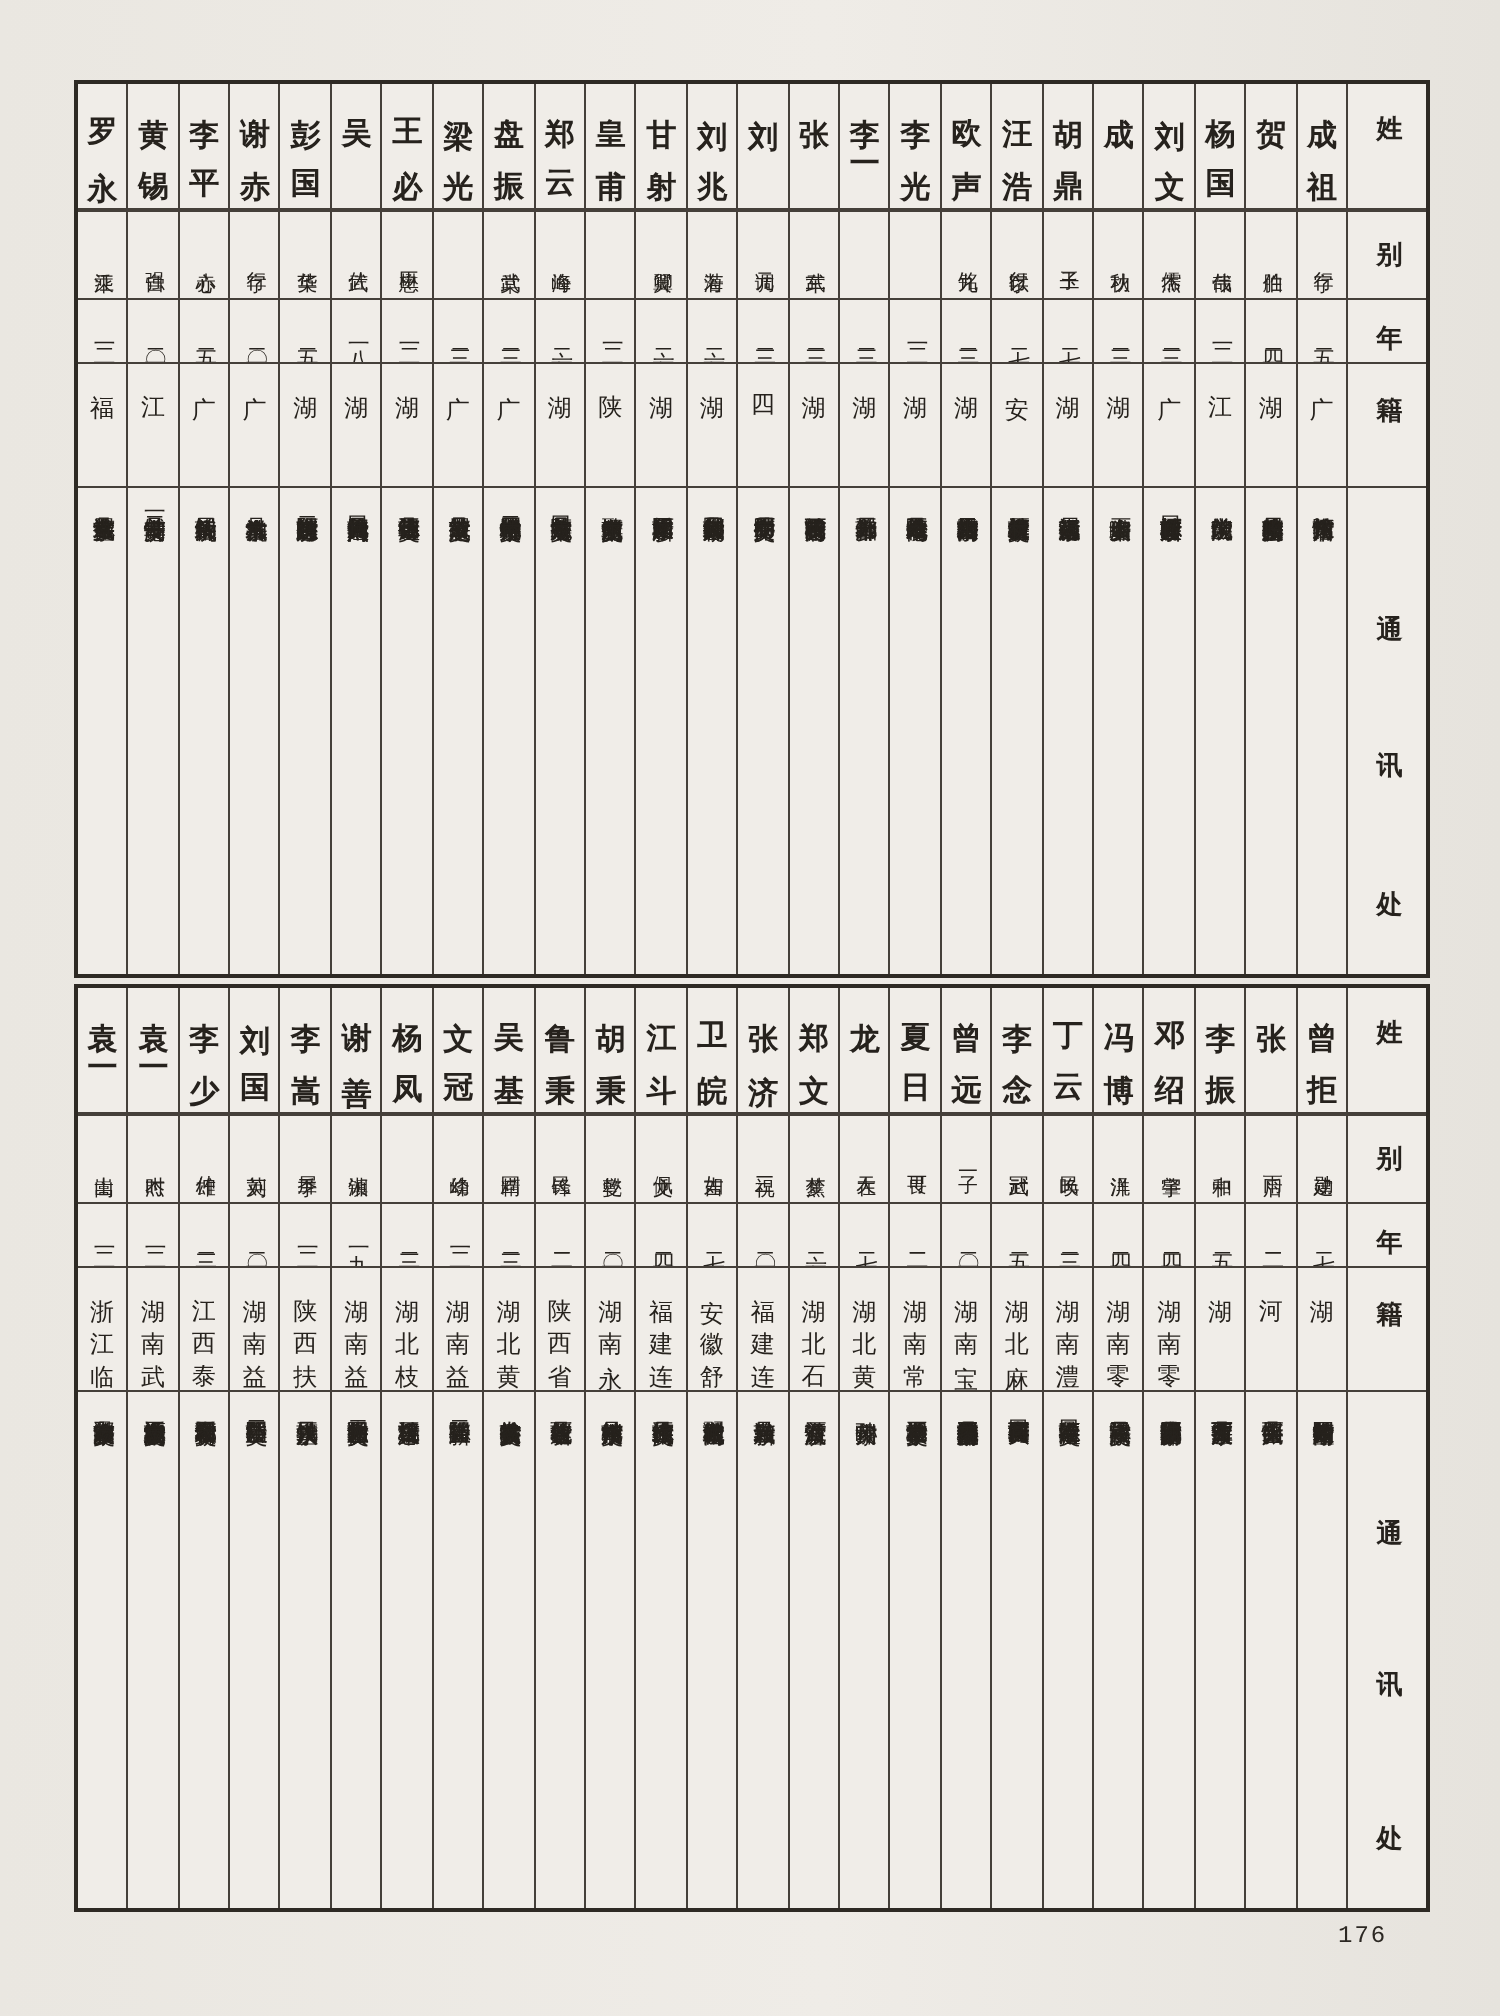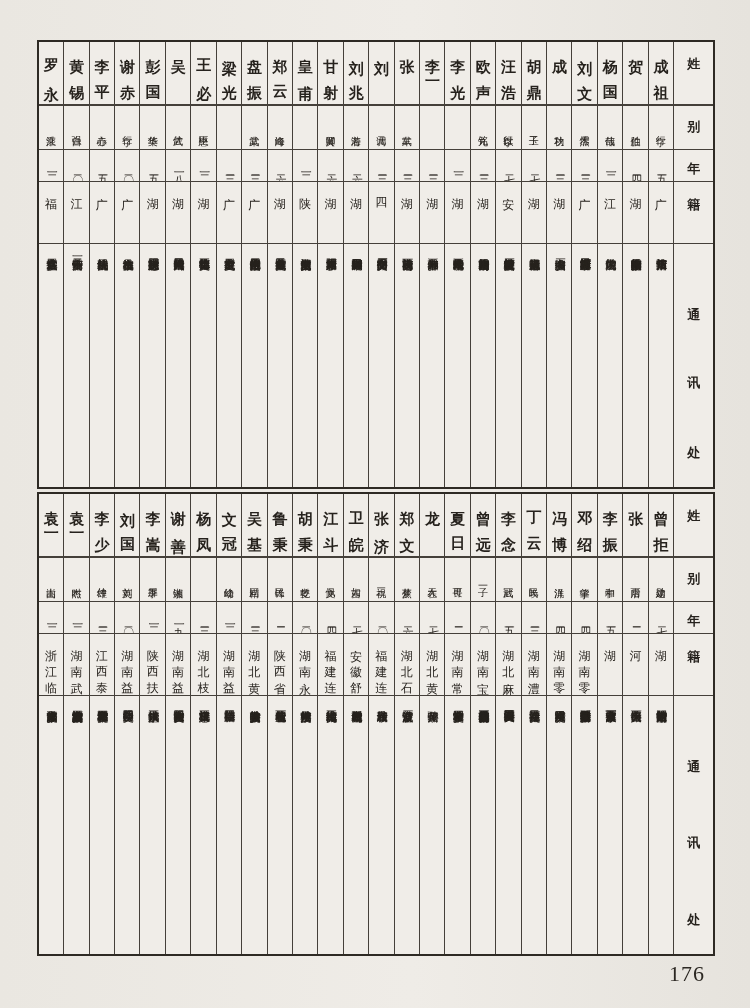--- a/index.html
+++ b/index.html
@@ -57,22 +57,22 @@
   .t-name{font-size:15px;font-weight:bold;}
   .t-alias{font-size:10px;}
   .t-age{font-size:11px;}
   .t-origin{font-size:12px;}
   .t-addr{font-size:11px;line-height:1.45;}
   .head .cell{border-bottom-color:#45403a;}
   .t-head{font-size:13px;font-weight:bold;}
   .head .r-addr{align-items:center;padding:52px 0;}
   .page-number{
     position:absolute;left:669px;top:961px;
-    font-family:Liberation Serif, serif;
-    font-size:22px;color:#2c2823;
+    font-family:Liberation Mono, monospace;
+    font-size:12px;color:#2c2823;
     letter-spacing:1px;
   }
 </style>
 </head>
 <body>
 
 <div class="sheet">
 
   <div class="dir-table" id="table-top">
     <div class="col head">

